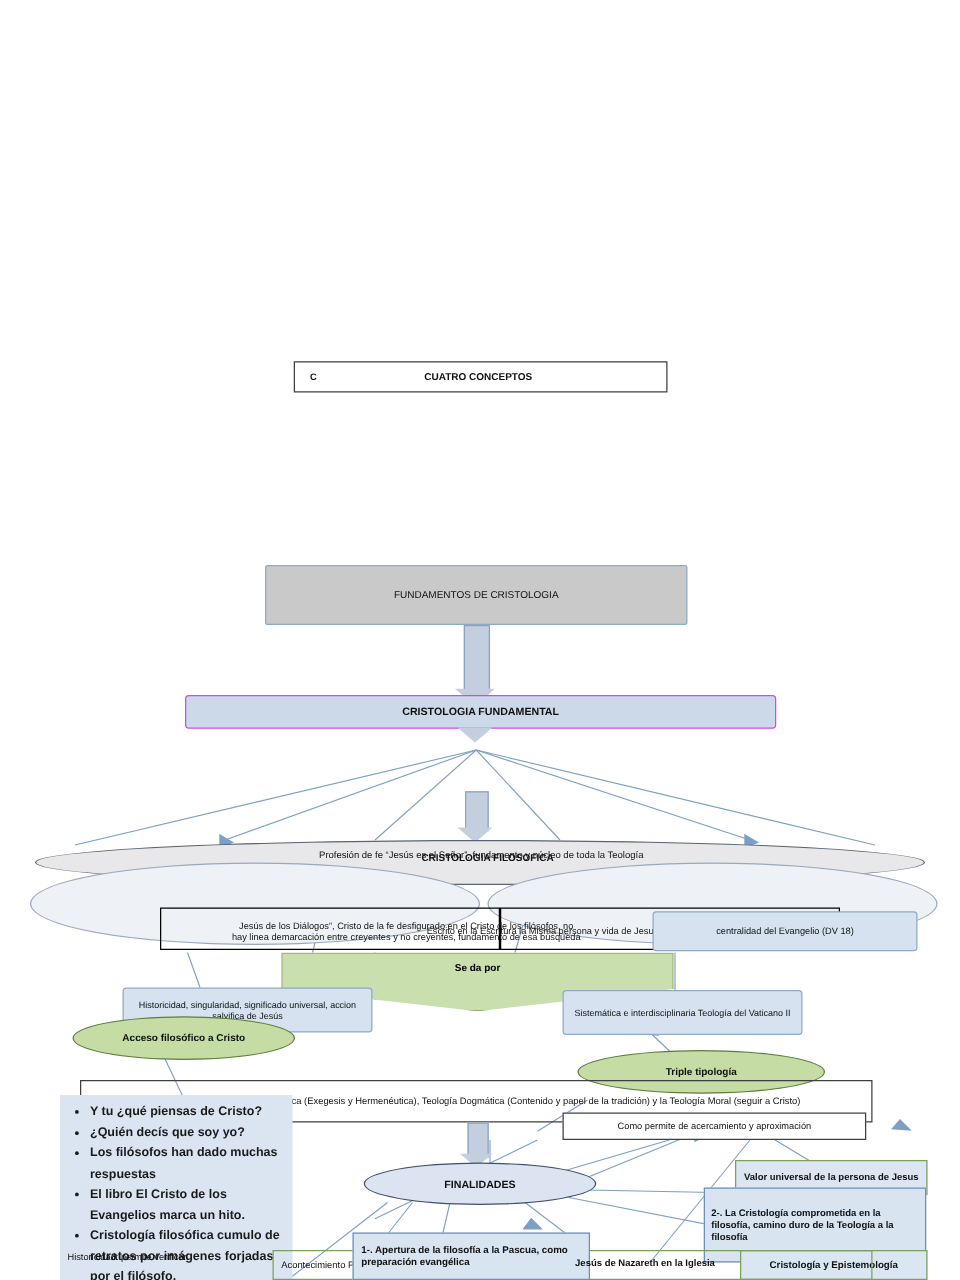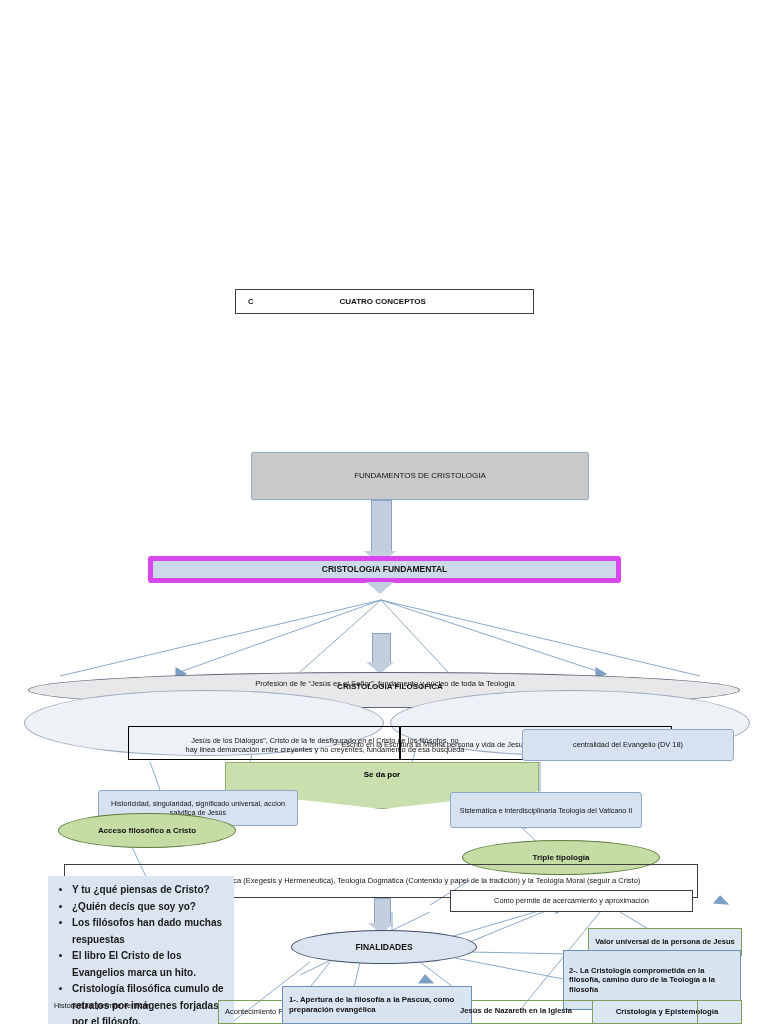--- a/index.html
+++ b/index.html
@@ -22,25 +22,24 @@
     justify-content:center;
     text-align:center;
     line-height:1.25;
     color:#111;
   }
   
   .box-grey{
     background:#c9c9c9;
     border:1px solid #8faac6;
     border-radius:2px;
-    margin-left:39px;
   }
   .box-blue{
     background:#ccd9e8;
-    border:5px solid #d946ef;
+    border:1px solid #d946ef;
     border-radius:3px;
   }
   .box-blue-soft{
     background:#d6e2ef;
     border:1px solid #8fa9c6;
     border-radius:3px;
   }
   .box-white{
     background:#ffffff;
     border:1px solid #3f3f3f;

